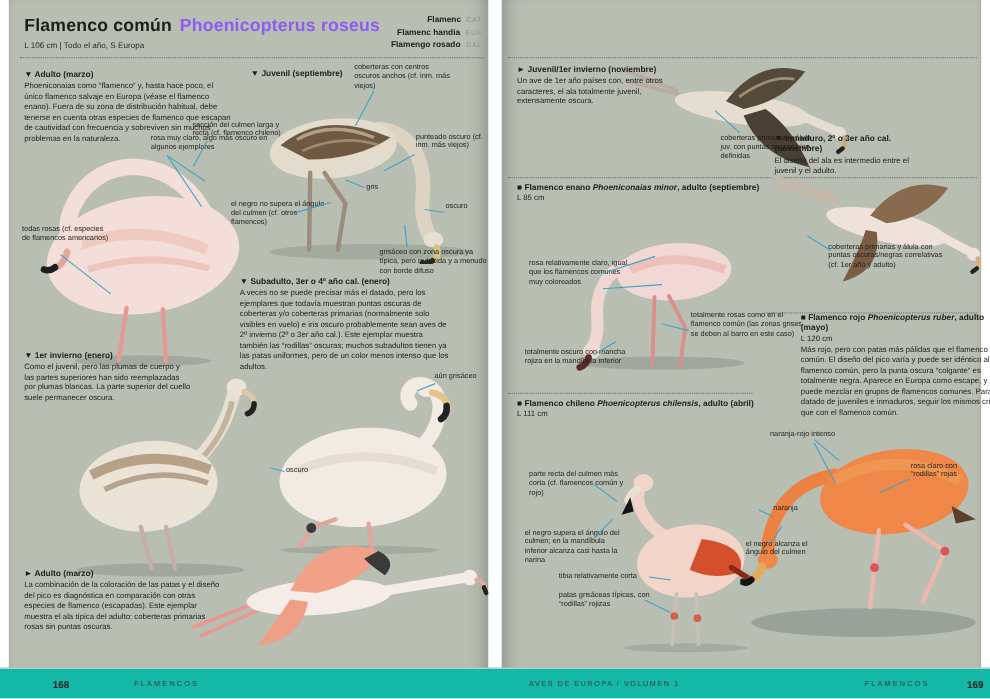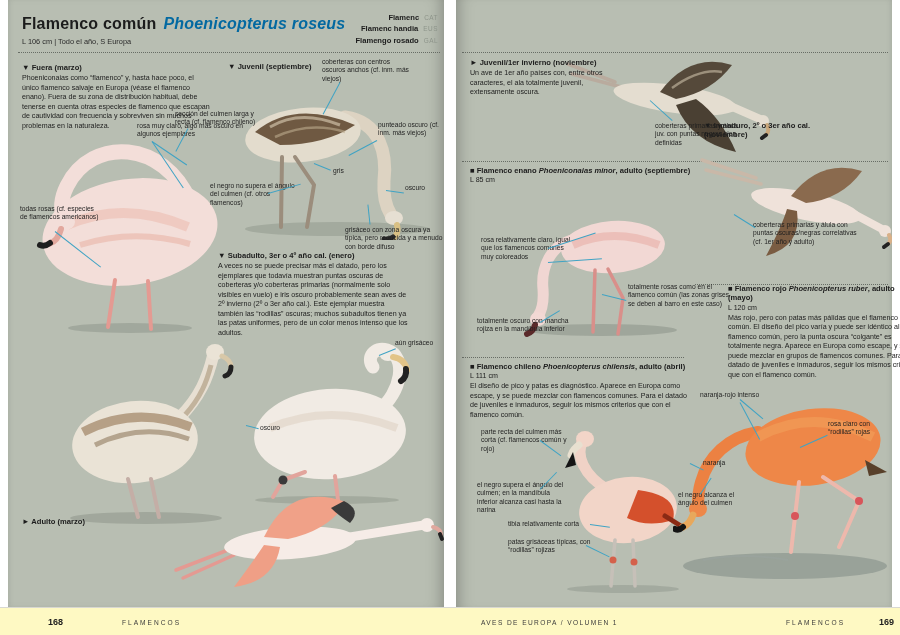--- a/index.html
+++ b/index.html
@@ -3,35 +3,35 @@
 <meta charset="utf-8">
 <style>
   html,body{margin:0;padding:0;background:#e8e8e4;}
   .canvas{position:relative;width:900px;height:635px;background:#ffffff;
           font-family:"Liberation Sans",sans-serif;color:#1c1c1c;overflow:hidden;}
   .page{position:absolute;top:0;height:607px;width:436px;background:#b8beb2;}
   .page-left{left:8px;box-shadow:inset -14px 0 16px -12px rgba(0,0,0,.28), inset 4px 0 6px -4px rgba(0,0,0,.12);}
   .page-right{left:456px;box-shadow:inset 14px 0 16px -12px rgba(0,0,0,.28), inset -4px 0 6px -4px rgba(0,0,0,.12);}
   .abs{position:absolute;}
   .title{font-size:16px;font-weight:bold;letter-spacing:.2px;}
-  .title .sci{font-weight:bold;font-style:italic;color:#0369a1;margin-left:7px;}
+  .title .sci{font-weight:bold;color:#8b5cf6;margin-left:7px;}
   .meta{font-size:7.4px;color:#2a2a2a;}
   .namerow{font-size:7.6px;font-weight:bold;text-align:right;line-height:1.5;}
   .namerow .lang{font-weight:normal;font-size:6.4px;color:#8d948a;margin-left:5px;letter-spacing:.5px;}
   .dotted{position:absolute;height:0;border-top:1.6px dotted #5a5f58;opacity:.85;}
   .sec-head{font-size:7.6px;font-weight:bold;line-height:1.25;}
   .sec-body{font-size:7.1px;line-height:1.34;margin-top:2px;}
   .sp-head{font-size:7.6px;font-weight:bold;line-height:1.25;}
   .sp-head .sci{font-style:italic;}
   .sp-size{font-size:7.1px;margin-top:1px;}
   .callout{font-size:6.7px;line-height:1.26;color:#1f1f1f;}
   .leader{position:absolute;height:0;border-top:1px solid #3fa3c4;transform-origin:left center;z-index:3;}
   .illus{position:absolute;z-index:1;}
   .txt{z-index:2;}
-  .footer{position:absolute;left:0;top:607px;width:900px;height:28px;background:#fef9c3;
+  .footer{position:absolute;left:0;top:607px;width:900px;height:28px;background:#14b8a6;
           border-top:1px solid #d8d8d2;}
   .f-page{font-size:9px;font-weight:bold;}
   .f-label{font-size:6.6px;letter-spacing:2px;color:#3a3a3a;}
   .f-book{font-size:6.6px;letter-spacing:1.4px;color:#3a3a3a;}
 </style>
 </head>
 <body>
 
 <div class="canvas">
 
@@ -46,34 +46,39 @@
   <div class="abs txt namerow" style="left:300px;top:12px;width:138px;">
     <div><span>Flamenc</span><span class="lang">CAT</span></div>
     <div><span>Flamenc handia</span><span class="lang">EUS</span></div>
     <div><span>Flamengo rosado</span><span class="lang">GAL</span></div>
   </div>
 
   <div class="dotted" style="left:18px;top:52px;width:422px;"></div>
   <div class="dotted" style="left:462px;top:52px;width:426px;"></div>
 
   <div class="abs txt" style="left:22px;top:63px;width:190px;">
-    <div class="sec-head">▼ Fuera (marzo)</div>
+    <div class="sec-head">▼ Adulto (marzo)</div>
     <div class="sec-body">Phoeniconaias como “flamenco” y, hasta hace poco, el único flamenco salvaje en Europa (véase el flamenco enano). Fuera de su zona de distribución habitual, debe tenerse en cuenta otras especies de flamenco que escapan de cautividad con frecuencia y sobreviven sin muchos problemas en la naturaleza.</div>
   </div>
 
   <div class="abs txt sec-head" style="left:228px;top:62px;">▼ Juvenil (septiembre)</div>
 
   <div class="abs txt" style="left:218px;top:251px;width:190px;">
     <div class="sec-head">▼ Subadulto, 3er o 4º año cal. (enero)</div>
     <div class="sec-body">A veces no se puede precisar más el datado, pero los ejemplares que todavía muestran puntas oscuras de coberteras y/o coberteras primarias (normalmente solo visibles en vuelo) e iris oscuro probablemente sean aves de 2º invierno (2º o 3er año cal.). Este ejemplar muestra también las “rodillas” oscuras; muchos subadultos tienen ya las patas uniformes, pero de un color menos intenso que los adultos.</div>
   </div>
 
+  <div class="abs txt" style="left:22px;top:318px;width:152px;">
+    <div class="sec-head">▼ 1er invierno (enero)</div>
+    <div class="sec-body">Como el juvenil, pero las plumas de cuerpo y las partes superiores han sido reemplazadas por plumas blancas. La parte superior del cuello suele permanecer oscura.</div>
+  </div>
 
   <div class="abs txt" style="left:22px;top:517px;width:180px;">
     <div class="sec-head">► Adulto (marzo)</div>
+    <div class="sec-body">La combinación de la coloración de las patas y el diseño del pico es diagnóstica en comparación con otras especies de flamenco (escapadas). Este ejemplar muestra el ala típica del adulto: coberteras primarias rosas sin puntas oscuras.</div>
   </div>
 
   <div class="abs txt callout" style="left:137px;top:122px;width:118px;">rosa muy claro, algo más oscuro en algunos ejemplares</div>
   <div class="abs txt callout" style="left:175px;top:110px;width:84px;">sección del culmen larga y recta (cf. flamenco chileno)</div>
   <div class="abs txt callout" style="left:20px;top:205px;width:80px;">todas rosas (cf. especies de flamencos americanos)</div>
   <div class="abs txt callout" style="left:322px;top:58px;width:92px;">coberteras con centros oscuros anchos (cf. inm. más viejos)</div>
   <div class="abs txt callout" style="left:378px;top:121px;width:66px;">punteado oscuro (cf. inm. más viejos)</div>
   <div class="abs txt callout" style="left:333px;top:167px;width:30px;">gris</div>
   <div class="abs txt callout" style="left:405px;top:184px;width:34px;">oscuro</div>
   <div class="abs txt callout" style="left:210px;top:182px;width:92px;">el negro no supera el ángulo del culmen (cf. otros flamencos)</div>
@@ -94,20 +99,21 @@
   <div class="leader" style="left:379px;top:355px;width:18px;transform:rotate(-22deg);"></div>
   <div class="leader" style="left:246px;top:425px;width:13px;transform:rotate(14deg);"></div>
 
   <div class="abs txt" style="left:470px;top:58px;width:142px;">
     <div class="sec-head">► Juvenil/1er invierno (noviembre)</div>
     <div class="sec-body">Un ave de 1er año países con, entre otros caracteres, el ala totalmente juvenil, extensamente oscura.</div>
   </div>
 
   <div class="abs txt" style="left:704px;top:121px;width:142px;">
     <div class="sec-head">▼ Inmaduro, 2º o 3er año cal. (noviembre)</div>
+    <div class="sec-body">El diseño del ala es intermedio entre el juvenil y el adulto.</div>
   </div>
 
   <div class="dotted" style="left:462px;top:161px;width:426px;"></div>
 
   <div class="abs txt" style="left:470px;top:166px;width:224px;">
     <div class="sp-head">
       <span>■</span>
       <span>Flamenco enano</span>
       <span class="sci">Phoeniconaias minor</span><span>, adulto (septiembre)</span>
     </div>
@@ -128,21 +134,20 @@
 
   <div class="dotted" style="left:462px;top:357px;width:222px;"></div>
 
   <div class="abs txt" style="left:470px;top:362px;width:224px;">
     <div class="sp-head">
       <span>■</span>
       <span>Flamenco chileno</span>
       <span class="sci">Phoenicopterus chilensis</span><span>, adulto (abril)</span>
     </div>
     <div class="sp-size">L 111 cm</div>
-    <div class="sec-body">El diseño de pico y patas es diagnóstico. Aparece en Europa como escape, y se puede mezclar con flamencos comunes. Para el datado de juveniles e inmaduros, seguir los mismos criterios que con el flamenco común.</div>
   </div>
 
   <div class="abs txt callout" style="left:655px;top:122px;width:86px;">coberteras primarias y álula juv. con puntas negras bien definidas</div>
   <div class="abs txt callout" style="left:481px;top:236px;width:90px;">rosa relativamente claro, igual que los flamencos comunes muy coloreados</div>
   <div class="abs txt callout" style="left:477px;top:317px;width:95px;">totalmente oscuro con mancha rojiza en la mandíbula inferior</div>
   <div class="abs txt callout" style="left:628px;top:283px;width:102px;">totalmente rosas como en el flamenco común (las zonas grises se deben al barro en este caso)</div>
   <div class="abs txt callout" style="left:753px;top:221px;width:104px;">coberteras primarias y álula con puntas oscuras/negras correlativas (cf. 1er año y adulto)</div>
   <div class="abs txt callout" style="left:481px;top:428px;width:92px;">parte recta del culmen más corta (cf. flamencos común y rojo)</div>
   <div class="abs txt callout" style="left:477px;top:481px;width:95px;">el negro supera el ángulo del culmen; en la mandíbula inferior alcanza casi hasta la narina</div>
   <div class="abs txt callout" style="left:508px;top:520px;width:120px;">tibia relativamente corta</div>

